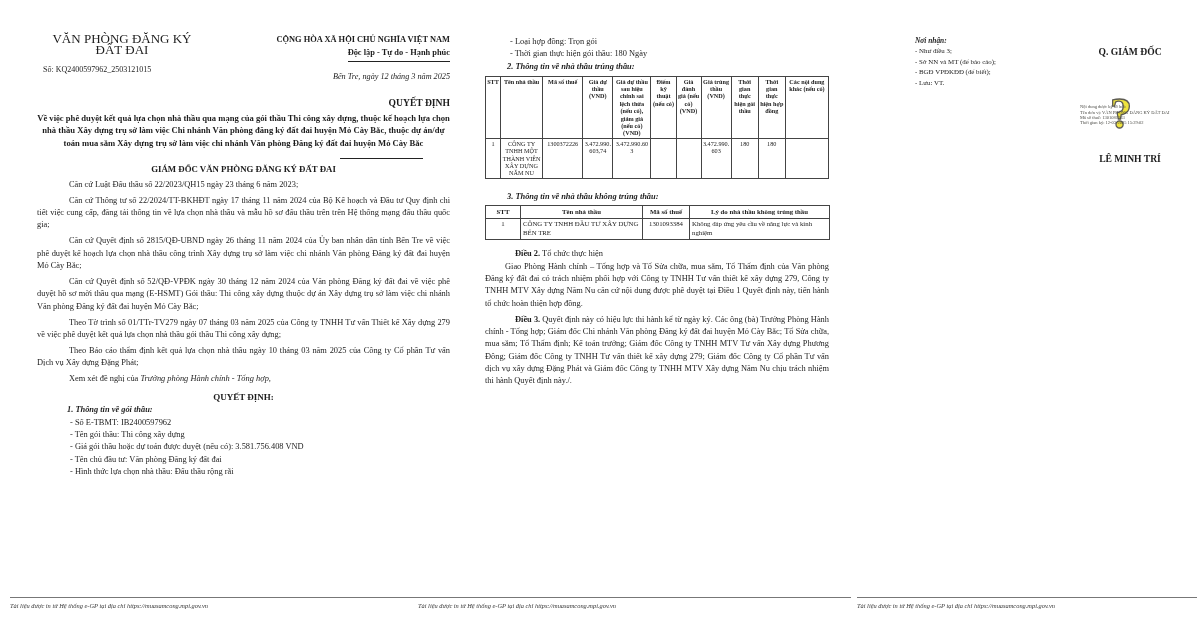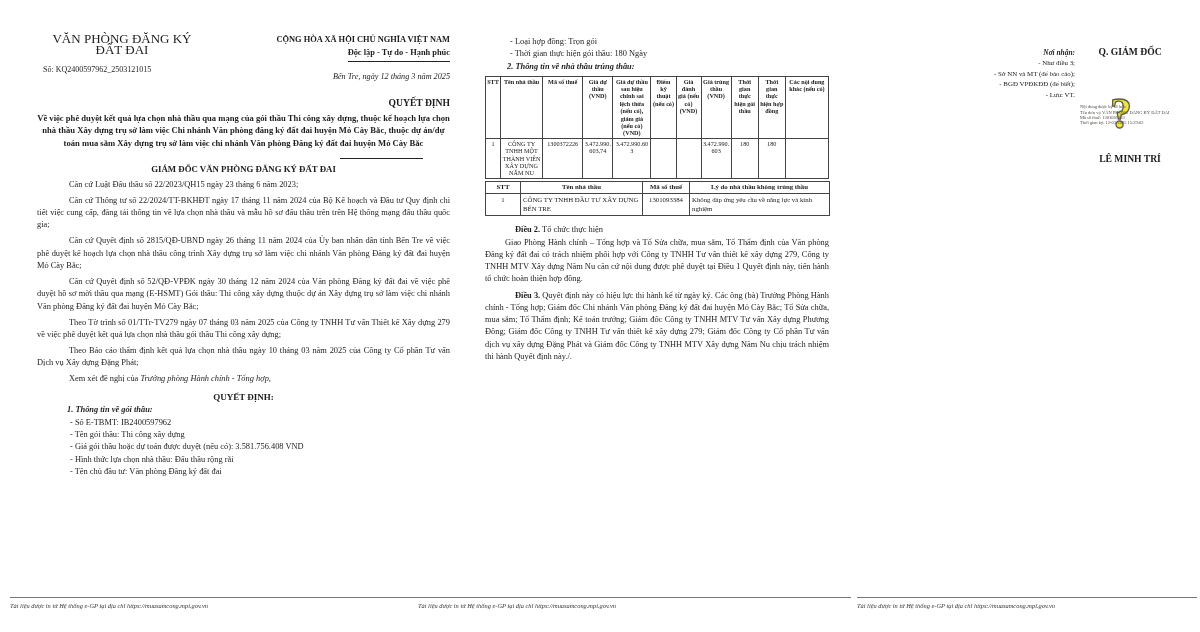--- a/index.html
+++ b/index.html
@@ -48,21 +48,21 @@
                    font-size:6.8px; line-height:8.6px; }
   .t2 th { font-weight:bold; text-align:center; }
   .t2 .c { text-align:center; }
   .art-h { margin-left:30px; margin-top:8px; }
   .art-body { text-indent:20px; text-align:justify; margin-top:1px; }
   .art-para { text-indent:30px; text-align:justify; margin-top:4px; }
   .mt12 { margin-top:12px; }
 
   
   .page3 { position:absolute; left:855px; top:0; width:345px; height:590px; }
-  .recipients { position:absolute; left:60px; top:48px; width:160px; font-size:6.9px; line-height:10.4px;text-align:right; }
+  .recipients { position:absolute; left:60px; top:36px; width:160px; font-size:6.9px; line-height:10.4px; }
   .recipients-h { font-weight:bold; font-style:italic; font-size:7.4px; }
   .signer-title { position:absolute; left:200px; top:46px; width:150px; text-align:center;
                   font-weight:bold; font-size:9.6px; }
   .signer-name { position:absolute; left:195px; top:153px; width:160px; text-align:center;
                  font-weight:bold; font-size:9.6px; }
   .stamp { position:absolute; left:225px; top:104px; width:110px; height:50px; }
   .stamp-mark { position:absolute; left:30px; top:-16px; z-index:0;
                 font-family:"Liberation Serif",serif; font-weight:bold; font-size:44px;
                 color:#efe233; -webkit-text-stroke:1.3px #55534a; opacity:.95; }
   .stamp-text { position:relative; z-index:1; width:200px; transform:scale(0.5);
@@ -108,22 +108,22 @@
     <div class="para">Theo Báo cáo thẩm định kết quả lựa chọn nhà thầu ngày 10 tháng 03 năm 2025 của Công ty Cổ phần Tư vấn Dịch vụ Xây dựng Đặng Phát;</div>
     <div class="para"><span>Xem xét đề nghị của </span><span class="i">Trưởng phòng Hành chính - Tổng hợp,</span></div>
 
     <div class="decision-h">QUYẾT ĐỊNH:</div>
 
 
     <div class="list-h">1. Thông tin về gói thầu:</div>
     <div class="list-item">- Số E-TBMT: IB2400597962</div>
     <div class="list-item">- Tên gói thầu: Thi công xây dựng</div>
     <div class="list-item">- Giá gói thầu hoặc dự toán được duyệt (nếu có): 3.581.756.408 VND</div>
+    <div class="list-item">- Tên chủ đầu tư: Văn phòng Đăng ký đất đai</div>
     <div class="list-item">- Hình thức lựa chọn nhà thầu: Đấu thầu rộng rãi</div>
-    <div class="list-item">- Tên chủ đầu tư: Văn phòng Đăng ký đất đai</div>
   </div>
 
   <div class="page2">
     <div class="p2-line">- Loại hợp đồng: Trọn gói</div>
     <div class="p2-line">- Thời gian thực hiện gói thầu: 180 Ngày</div>
     <div class="sec-h">2. Thông tin về nhà thầu trúng thầu:</div>
 
     <table class="t1">
       <colgroup>
         <col style="width:15px">
@@ -161,20 +161,21 @@
         <td></td>
         <td></td>
         <td class="brk">3.472.990.603</td>
         <td>180</td>
         <td>180</td>
         <td></td>
       </tr>
     </tbody>
       </table>
 
+    <div class="sec-h mt12">3. Thông tin về nhà thầu không trúng thầu:</div>
 
     <table class="t2">
       <colgroup>
         <col style="width:35px">
           <col style="width:122px">
           <col style="width:47px">
           <col style="width:140px">
       </colgroup>
       <tbody>
           <tr>

